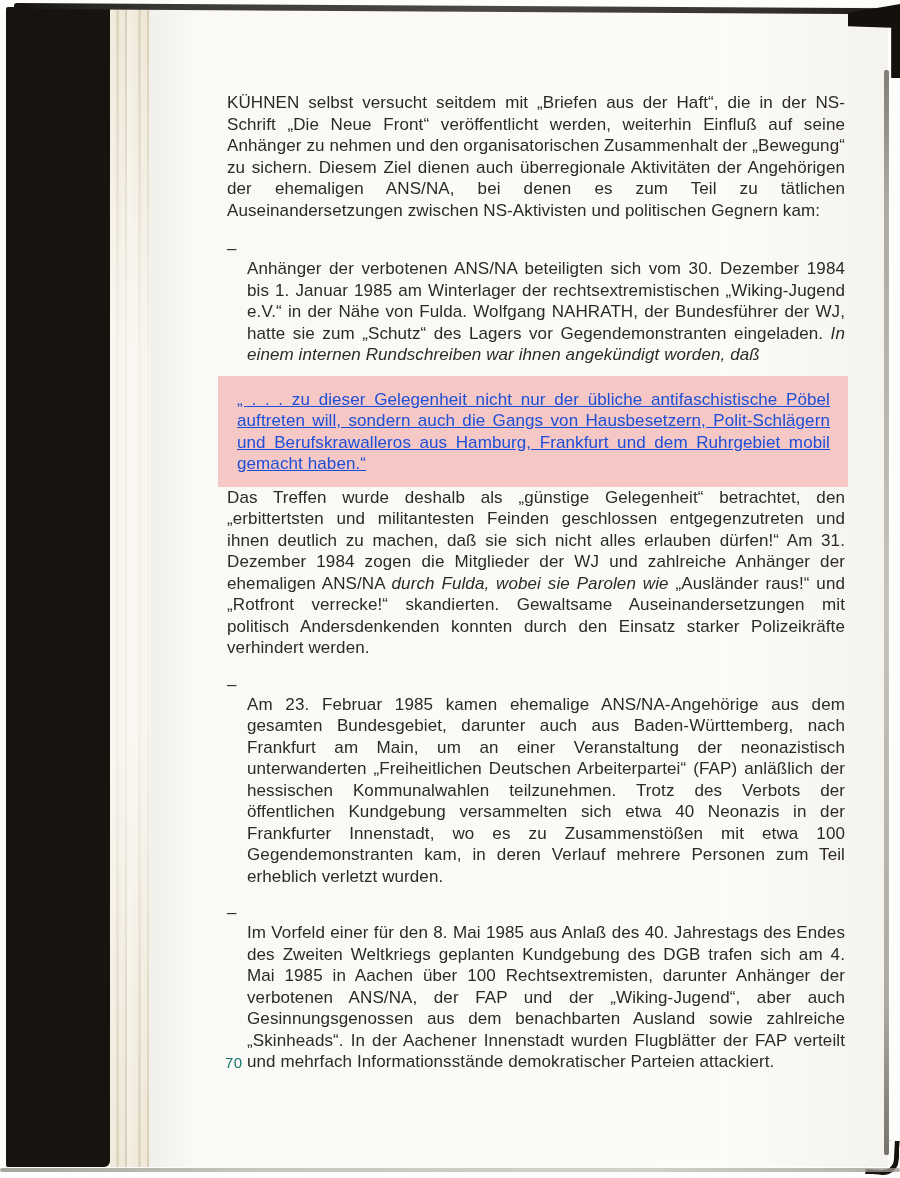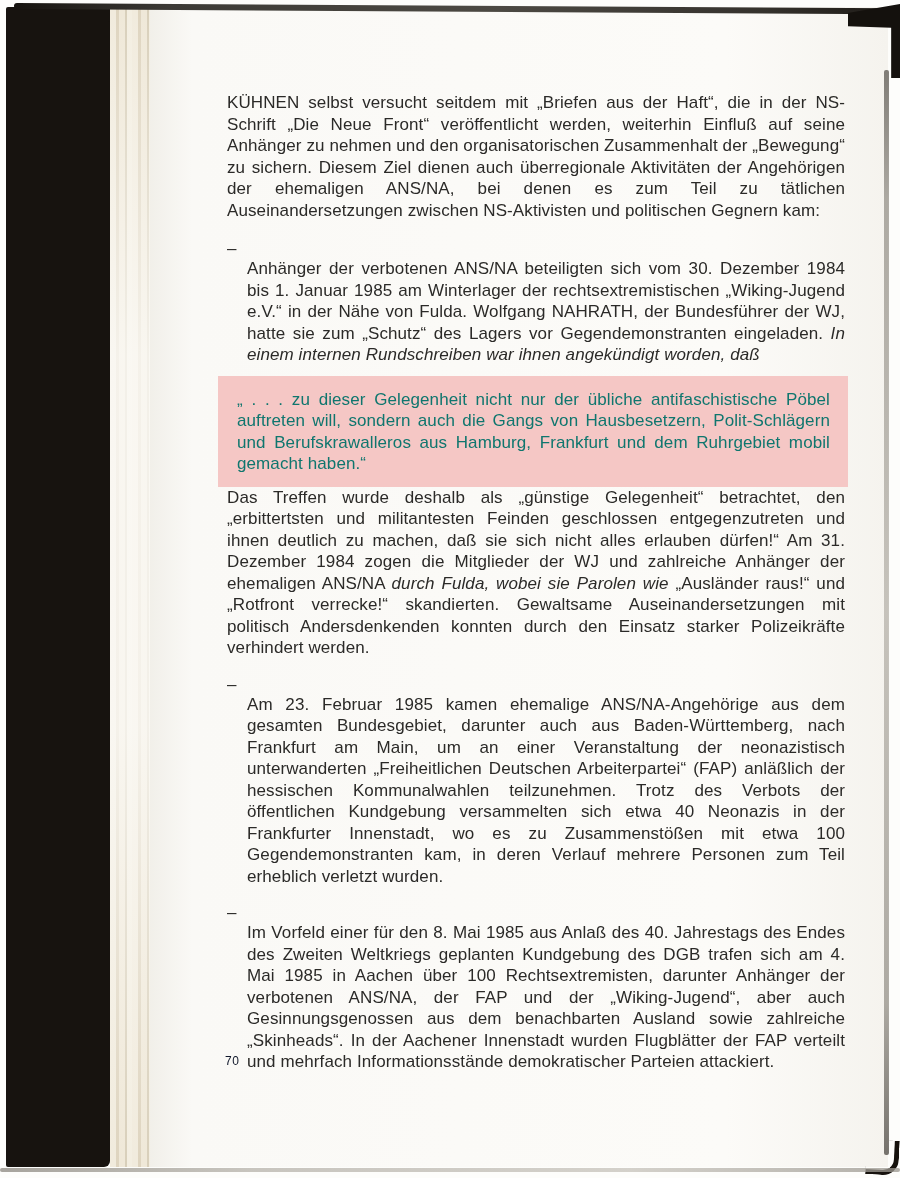--- a/index.html
+++ b/index.html
@@ -36,26 +36,26 @@
     font-size:17px; line-height:21.5px; letter-spacing:0.1px; color:#2b2a28;
     text-align:justify; hyphens:auto; -webkit-hyphens:auto; }
   .text-column p { margin:0; }
   .bullet { display:flex; }
   .bullet .marker { flex:0 0 20px; }
   .bullet .btext { flex:1; text-align:justify;margin-top:20px; }
   .ital { font-style:italic; }
 
   .mt-b1 { margin-top:17px; }
   .quote { margin-top:10px; margin-left:-9px; width:630px; box-sizing:border-box;
-    padding:13px 18px 12px 19px; background:#f5c7c5; color:#0f766e; }
+    padding:13px 18px 12px 19px; background:#f5c7c5; color:#1d4ed8;text-decoration:underline; }
   .mt-p2 { margin-top:37px; }
   .mt-b2 { margin-top:15px; }
   .mt-b3 { margin-top:15px; }
 
-  .pagenum { position:absolute; left:225px; top:1054px; font-size:12px; color:#0f172a; letter-spacing:0.5px; }
+  .pagenum { position:absolute; left:225px; top:1054px; font-size:15px; color:#0f766e; letter-spacing:0.5px; }
 </style>
 </head>
 <body>
 
 <div class="scan">
 
   <div class="page-surface"></div>
   <div class="binding-bar"></div>
   <div class="binding-wedge"></div>
   <div class="page-stack"></div>

